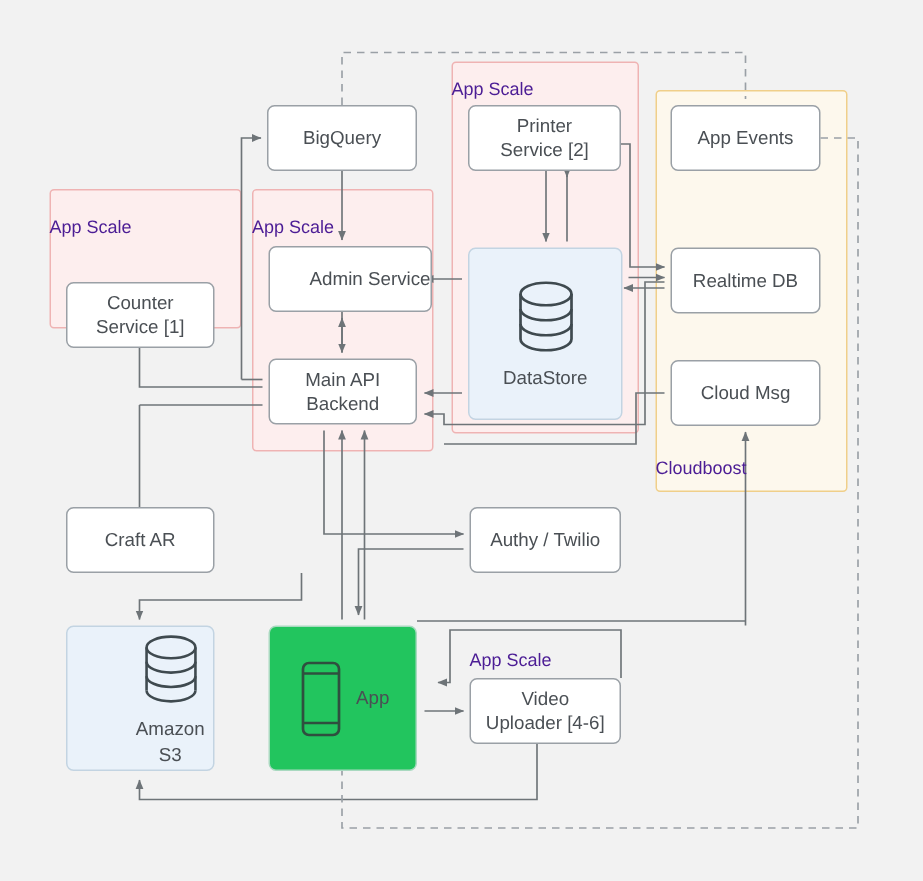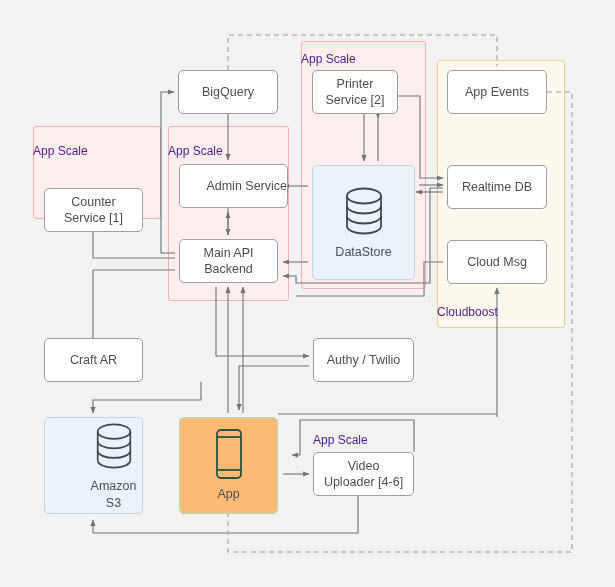--- a/index.html
+++ b/index.html
@@ -57,23 +57,22 @@
     white-space: nowrap;
   }
   .node.store {
     background: #eaf2fa;
     border: 1px solid #c3d4e2;
     flex-direction: column;
     gap: 6px;
     align-items: center;
   }
   .node.app {
-    background: #fdba74;
+    background: #22c55e;
     border: 1px solid #a9d9c0;
-    flex-direction: column;
     gap: 6px;
   }
   .node .icon-wrap {
     display: block;
     line-height: 0;
   }
   .node .cap { font-size: 12.5px; }
   svg.wires {
     position: absolute;
     left: 0; top: 0;
@@ -171,21 +170,21 @@
 
   <div class="node" style="left:179px;top:164px;width:109px;height:44px;justify-content:flex-end;">
     <span>Admin Service</span>
   </div>
 
   <div class="node" style="left:179px;top:239px;width:99px;height:44px;">
     <span style="white-space:pre-line;">Main API
 Backend</span>
   </div>
 
-  <div class="node" style="left:312px;top:70px;width:86px;height:44px;">
+  <div class="node" style="left:312px;top:70px;width:102px;height:44px;">
     <span style="white-space:pre-line;">Printer
 Service [2]</span>
   </div>
 
   <div class="node store" style="left:312px;top:165px;width:103px;height:115px;">
     <span class="icon-wrap">
       <svg width="48" height="54" viewBox="0 0 48 54" xmlns="http://www.w3.org/2000/svg">
         <g fill="none" stroke="#3f4a4f" stroke-width="1.8">
           <ellipse cx="24" cy="12" rx="17" ry="7.5"></ellipse>
           <path d="M7,12 L7,42"></path>

